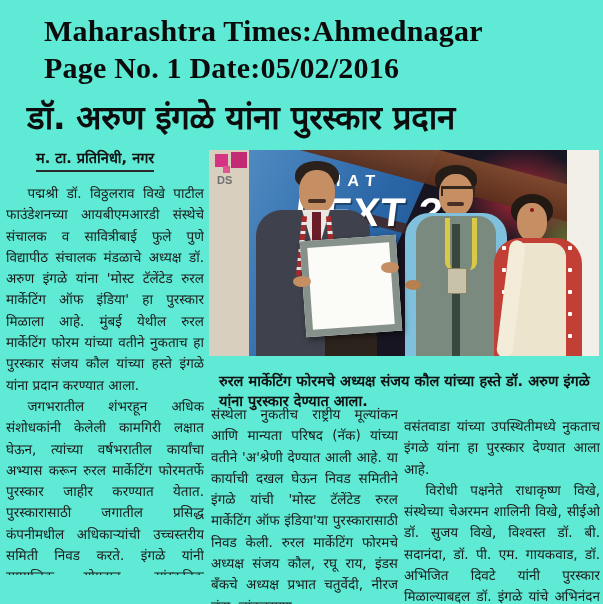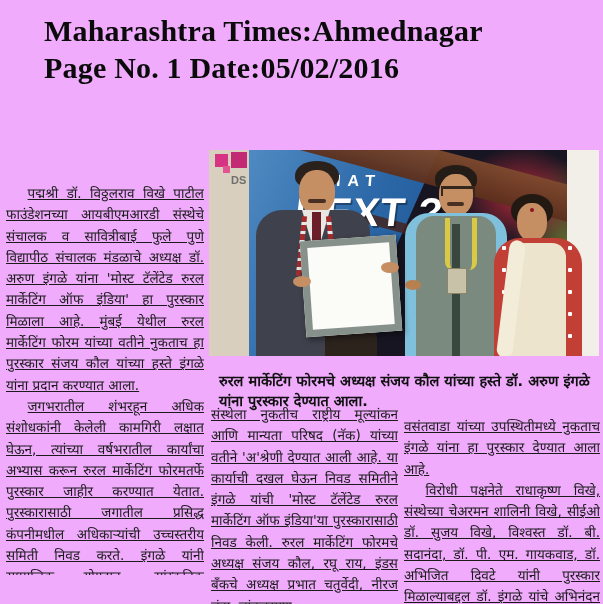--- a/index.html
+++ b/index.html
@@ -1,16 +1,16 @@
 <!DOCTYPE html>
 <html><head>
 <meta charset="utf-8">
 <style>
   html,body{margin:0;padding:0;background:#ffffff;}
-  .page{position:relative;width:603px;height:604px;background:#f0abfc;overflow:hidden;
+  .page{position:relative;width:603px;height:604px;background:#5eead4;overflow:hidden;
         font-family:"DejaVu Sans",sans-serif;color:#161616;}
 
   
   .scan-header{position:absolute;left:44px;top:12px;
         font-family:"Liberation Serif",serif;font-weight:bold;color:#0b0b0b;
         font-size:30px;line-height:37px;letter-spacing:.2px;white-space:nowrap;}
 
   
   .headline{position:absolute;left:27px;top:94px;margin:0;width:560px;
         font-size:33px;font-weight:700;color:#0d0d0d;white-space:nowrap;
@@ -34,21 +34,21 @@
   .ph-blue{left:40px;top:0;width:190px;height:206px;
         background:linear-gradient(115deg,#4f8ac2 0%,#2a66a6 55%,#1c4f8e 100%);
         clip-path:polygon(0 0,100% 0,52% 100%,0 100%);}
   .ph-stripe{left:70px;top:6px;width:360px;height:36px;
         background:linear-gradient(#7e4a2e,#5c2f1c);transform:rotate(15deg);opacity:.95;}
   .ph-stripe2{left:150px;top:96px;width:260px;height:10px;background:#46211a;
         transform:rotate(15deg);opacity:.8;}
   .ph-logo-a{left:6px;top:4px;width:13px;height:13px;background:#d63384;}
   .ph-logo-b{left:22px;top:2px;width:16px;height:16px;background:#c22a74;}
   .ph-logo-c{left:14px;top:16px;width:7px;height:7px;background:#e0558f;}
-  .ph-logo-text{left:22px;top:24px;font:700 11px "Liberation Sans",sans-serif;color:#6f6f6f;}
+  .ph-logo-text{left:8px;top:24px;font:700 11px "Liberation Sans",sans-serif;color:#6f6f6f;}
   .ph-what{left:98px;top:22px;color:#fff;font:700 16px "Liberation Sans",sans-serif;
         letter-spacing:7px;transform:skewX(-4deg);}
   .ph-next{left:86px;top:40px;color:#fff;font-weight:900;font-size:40px;
         font-family:"Liberation Sans",sans-serif;letter-spacing:1px;
         transform:skewX(-7deg);text-shadow:2px 2px 0 rgba(0,0,0,.35);}
   .ph-dot{left:212px;top:86px;width:7px;height:7px;background:#d03030;}
   
   .p1-hair{left:86px;top:11px;width:44px;height:28px;background:#2a211c;
         border-radius:50% 50% 42% 42%;}
   .p1-face{left:90px;top:20px;width:36px;height:44px;background:#c6placeholder;}
@@ -98,37 +98,39 @@
         border-radius:50% 50% 0 0;}
 
   
   .caption{position:absolute;left:209px;top:361px;width:391px;margin:10px;
         font-size:14.5px;line-height:20px;font-weight:700;color:#101010;
         text-align:left;}
 
   
   .col{position:absolute;font-size:13.5px;line-height:21.3px;color:#1b1b1b;
         text-align:justify;overflow:hidden;}
-  .col p{margin:0;text-decoration:underline;}
+  .col p{margin:0;}
   .col p.indent{text-indent:1.6em;}
   .col1{left:6px;top:183px;width:198px;height:392px;}
   .col2{left:211px;top:404px;width:187px;height:200px;}
   .col3{left:404px;top:416px;width:196px;height:200px;}
 </style>
 </head>
 <body>
 
 <div class="page">
 
   <div class="scan-header">
     <div>Maharashtra Times:Ahmednagar</div>
     <div>Page No. 1  Date:05/02/2016</div>
   </div>
 
+  <h1 class="headline">डॉ. अरुण इंगळे यांना पुरस्कार प्रदान</h1>
 
+  <span class="byline">म. टा. प्रतिनिधी, नगर</span>
 
   <div class="photo">
     <div class="ph-wall-left"></div>
     <div class="ph-dark"></div>
     <div class="ph-blue"></div>
     <div class="ph-stripe"></div>
     <div class="ph-stripe2"></div>
     <div class="ph-wall-right"></div>
     <div class="ph-logo-a"></div>
     <div class="ph-logo-b"></div>

